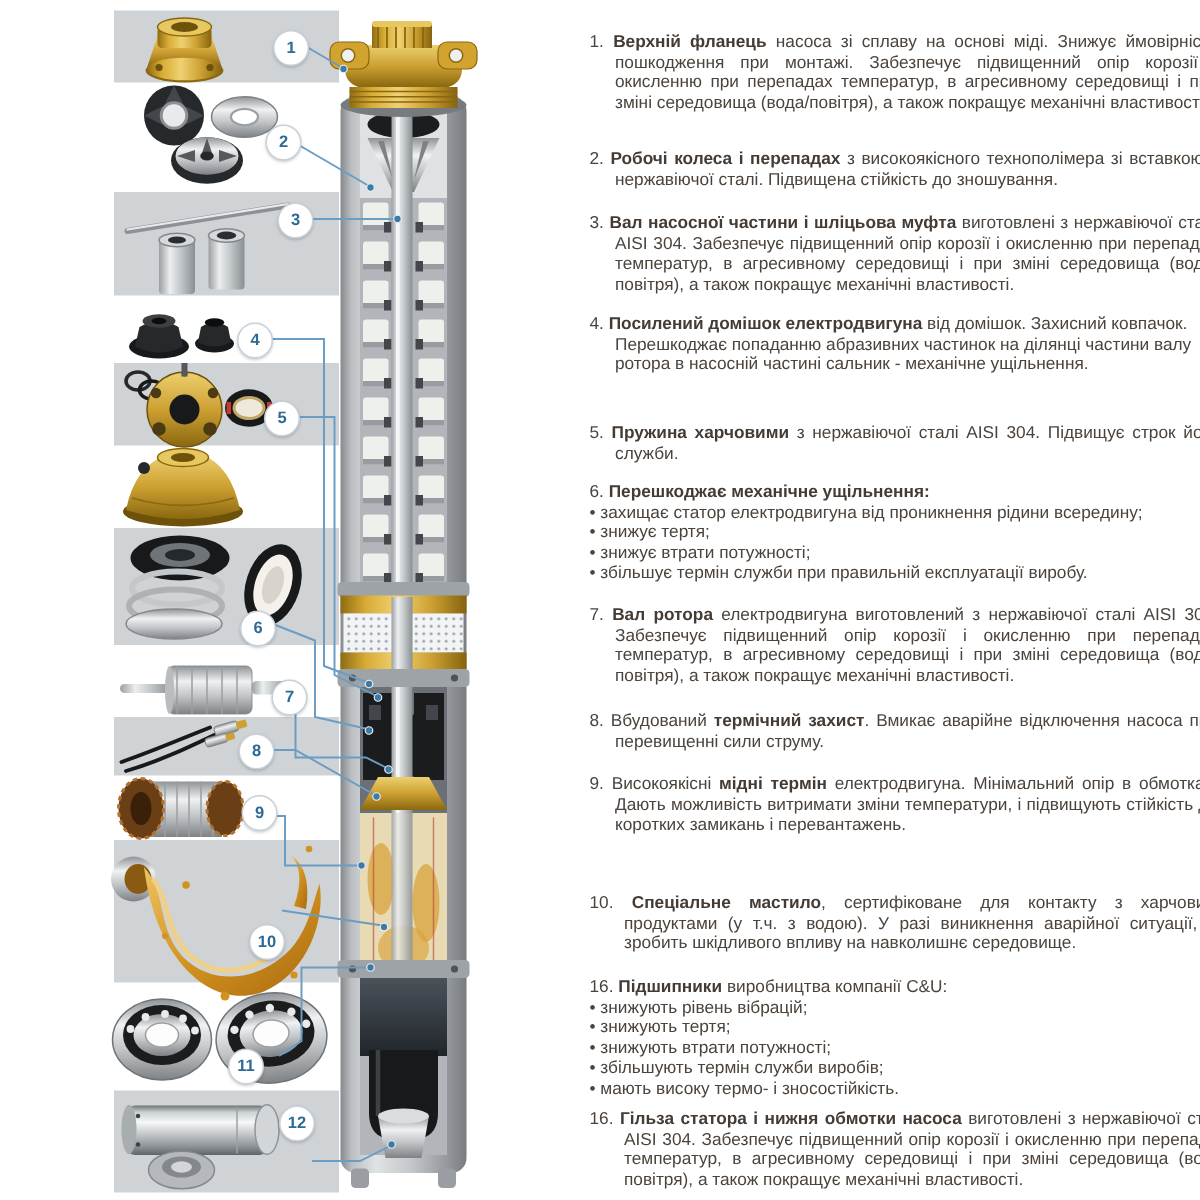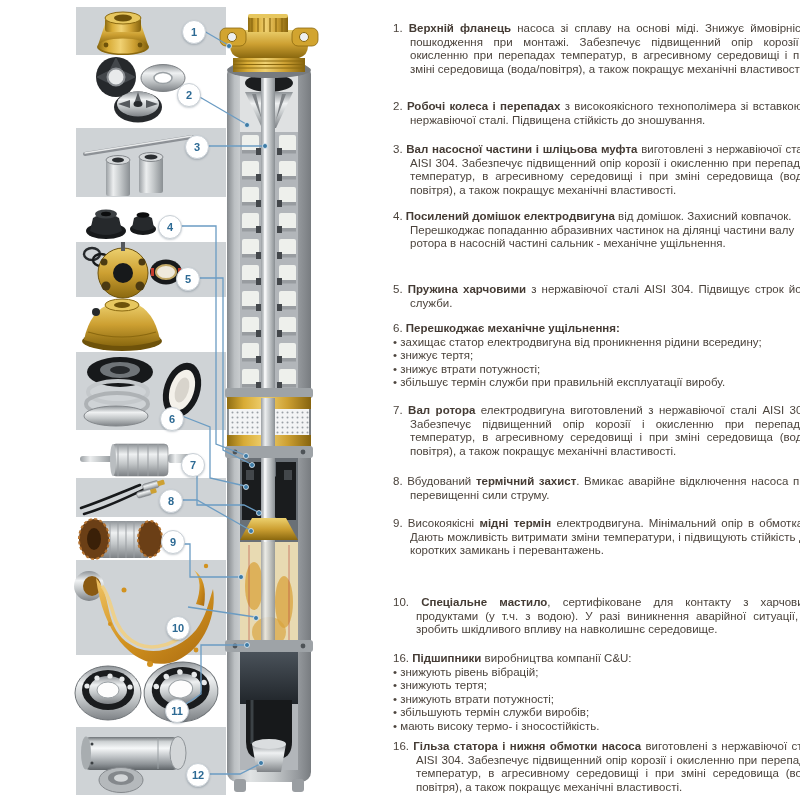--- a/index.html
+++ b/index.html
@@ -394,24 +394,24 @@
     </div>
 <div class="callout" style="left:159px;top:489px">
       <span>8</span>
     </div>
 <div class="callout" style="left:161px;top:530px">
       <span>9</span>
     </div>
 <div class="callout" style="left:166px;top:616px">
       <span>10</span>
     </div>
-<div class="callout" style="left:165px;top:699px">
+<div class="callout" style="left:152px;top:699px">
       <span>11</span>
     </div>
-<div class="callout" style="left:186px;top:763px">
+<div class="callout" style="left:186px;top:737px">
       <span>12</span>
     </div>
 
 <div class="desc">
 
   <div class="item" style="top:22px">
     <span class="num">1.</span>
     <span></span> <b>Верхній фланець</b><span> насоса зі сплаву на основі міді. Знижує ймовірність пошкодження при монтажі. Забезпечує підвищенний опір корозії і окисленню при перепадах температур, в агресивному середовищі і при зміні середовища (вода/повітря), а також покращує механічні властивості.</span>
   </div>
 

